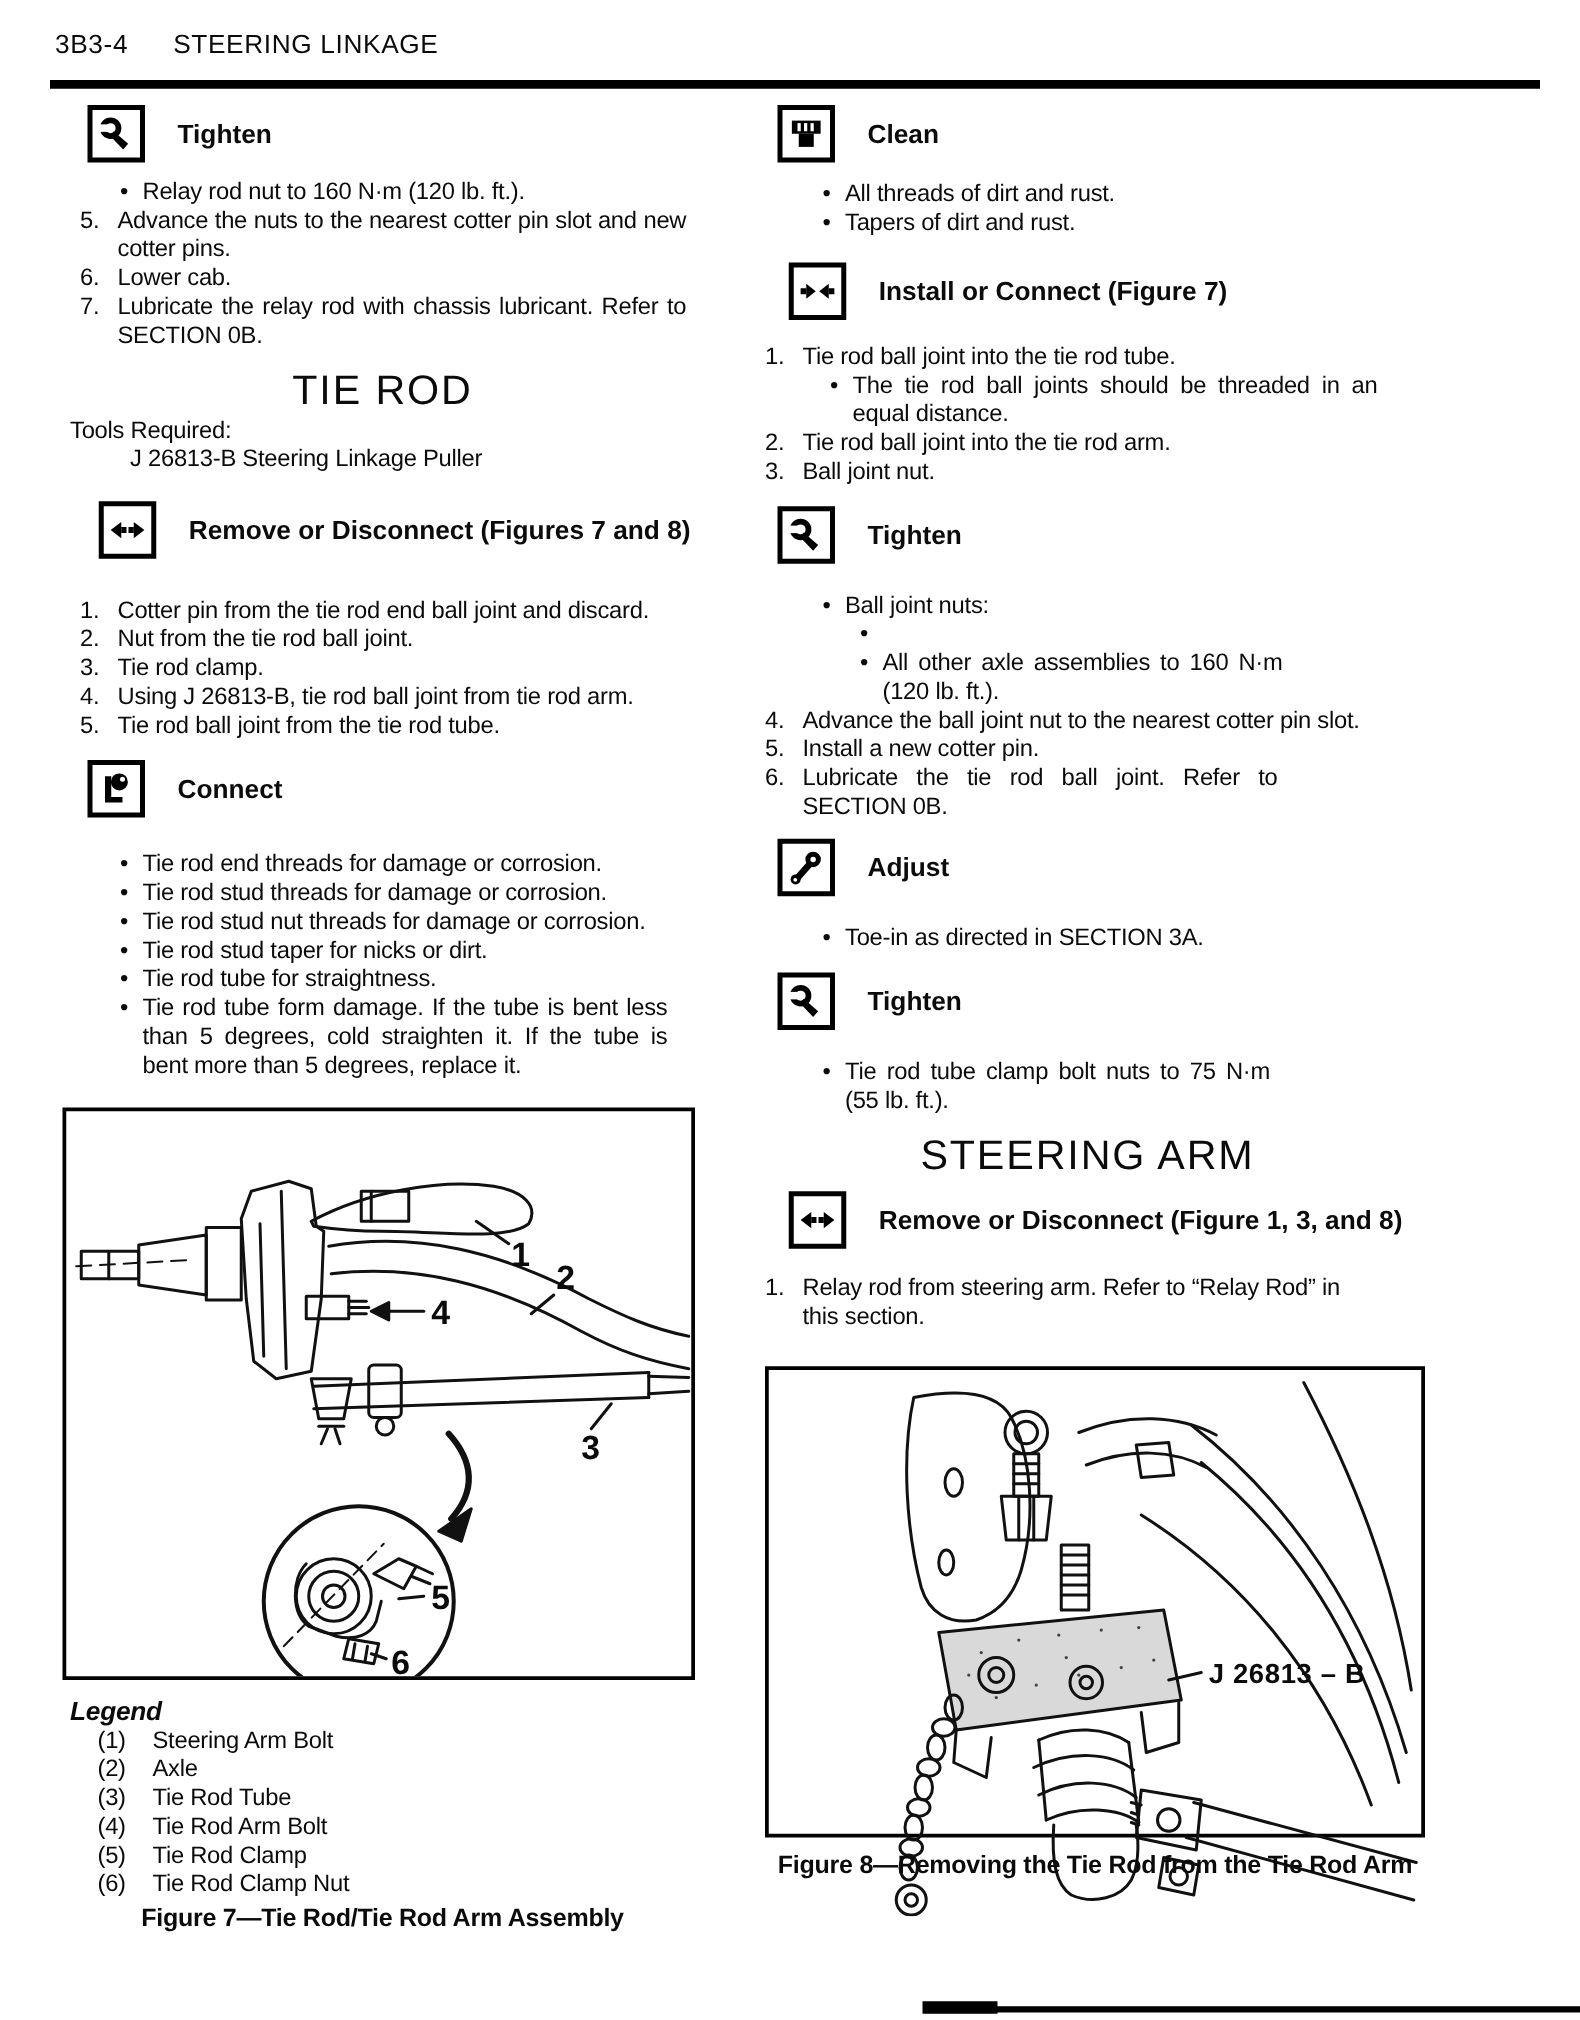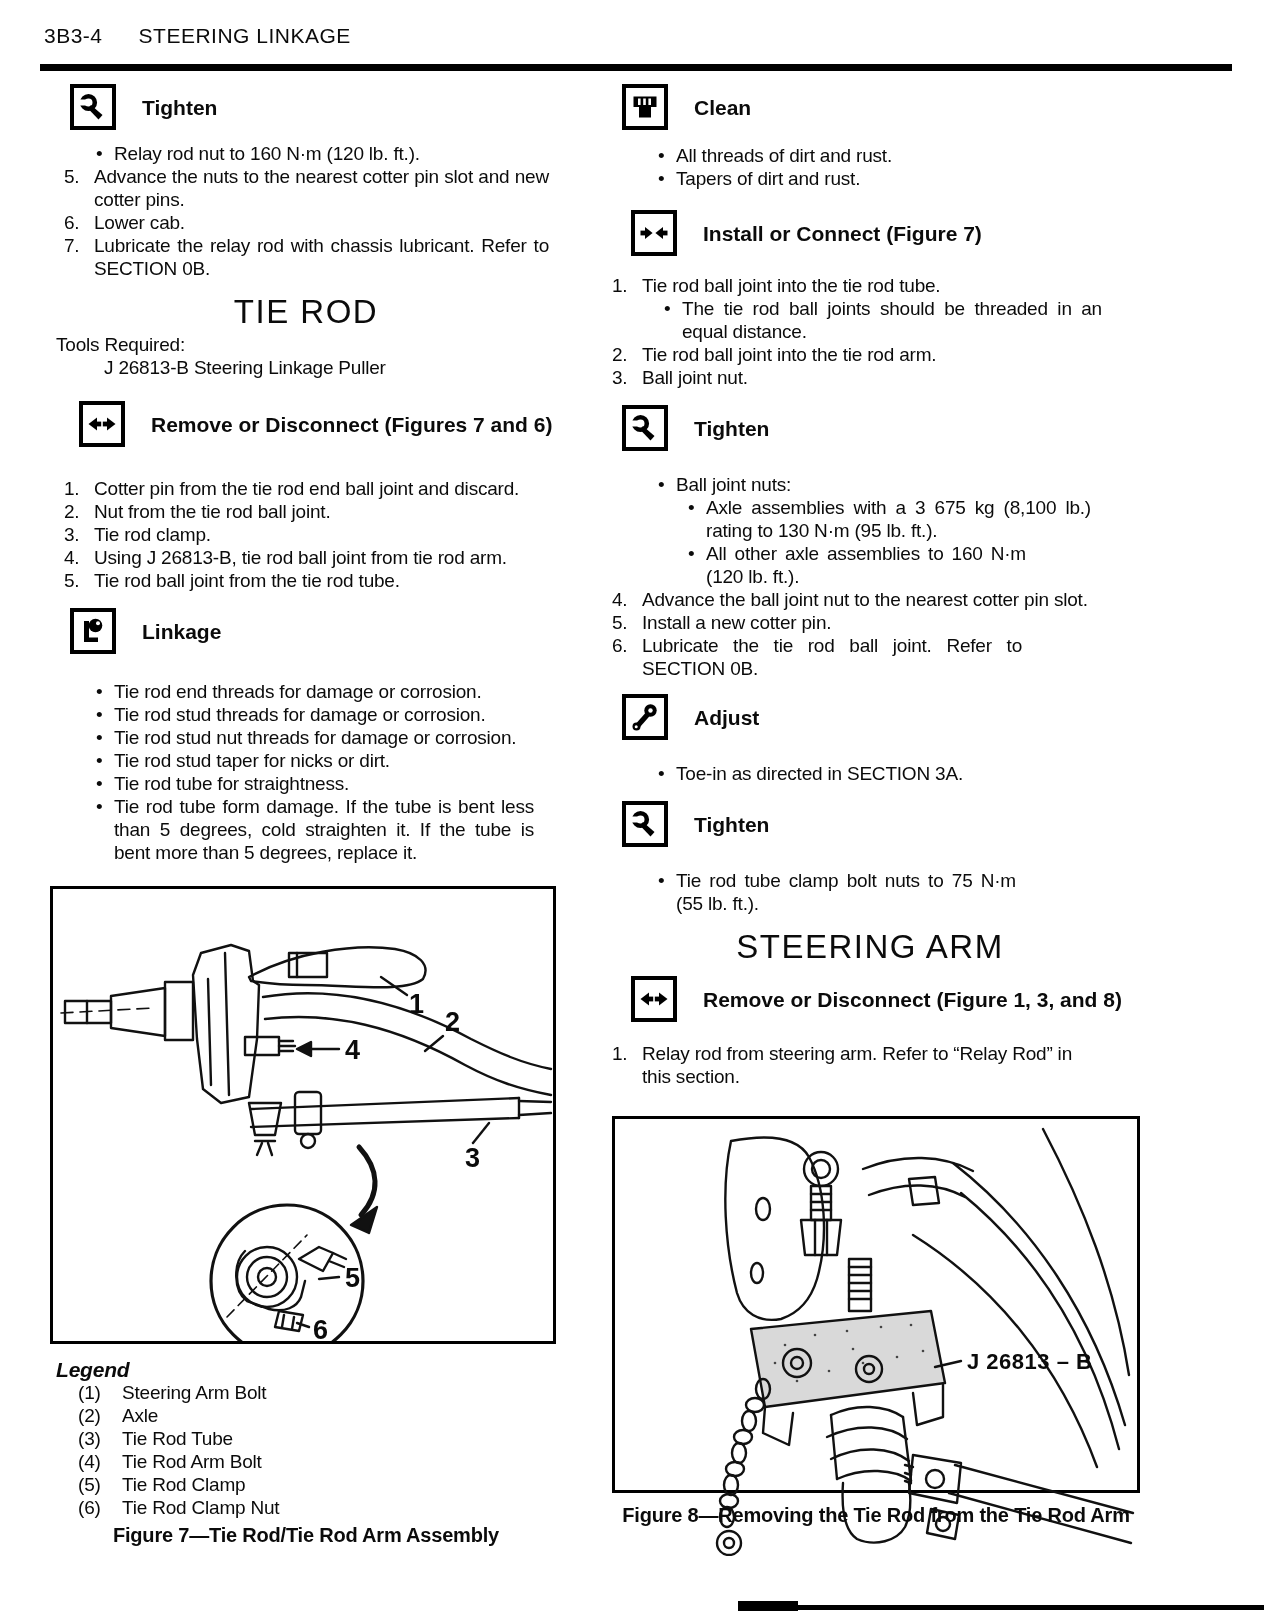--- a/index.html
+++ b/index.html
@@ -112,21 +112,21 @@
 
     <div class="icon-row" style="margin-top:20px;">
       <span class="icon-box">
         <svg width="30" height="30" viewBox="0 0 30 30" fill="#000">
           <polygon points="1.5,15 10,8.5 10,21.5"></polygon>
             <rect x="10" y="12.6" width="4.2" height="4.8"></rect>
           <polygon points="28.5,15 20,8.5 20,21.5"></polygon>
             <rect x="15.8" y="12.6" width="4.2" height="4.8"></rect>
         </svg>
       </span>
-      <span class="icon-label">Remove or Disconnect (Figures 7 and 6)</span>
+      <span class="icon-label">Remove or Disconnect (Figures 7 and 8)</span>
     </div>
 
     <div class="nl" style="margin-top:28px;">
       <div class="row">
           <span class="n">1.</span>
           <span class="t w455">Cotter pin from the tie rod end ball joint and discard.</span>
         </div>
       <div class="row">
           <span class="n">2.</span>
           <span class="t w455">Nut from the tie rod ball joint.</span>
@@ -146,21 +146,21 @@
     </div>
 
     <div class="icon-row ind" style="margin-top:14px;">
       <span class="icon-box">
         <svg width="30" height="30" viewBox="0 0 30 30">
           <path d="M6 5 L11 5 L11 21.5 L20 21.5 L20 26 L6 26 Z" fill="#000"></path>
           <circle cx="17.5" cy="9.5" r="6.8" fill="#000"></circle>
           <circle cx="20" cy="7.3" r="2" fill="#fff"></circle>
         </svg>
       </span>
-      <span class="icon-label">Linkage</span>
+      <span class="icon-label">Connect</span>
     </div>
 
     <div class="bl" style="margin-top:24px;">
       <div class="row">
           <span class="m">•</span>
           <span class="t w420">Tie rod end threads for damage or corrosion.</span>
         </div>
       <div class="row">
           <span class="m">•</span>
           <span class="t w420">Tie rod stud threads for damage or corrosion.</span>
@@ -356,21 +356,20 @@
       <span class="icon-label">Tighten</span>
     </div>
 
     <div class="bl" style="margin-top:20px;">
       <div class="row l1">
           <span class="m">•</span>
           <span class="t w420">Ball joint nuts:</span>
         </div>
       <div class="row l3">
           <span class="m">•</span>
-          <span class="t w385">Axle assemblies with a 3 675 kg (8,100 lb.) rating to 130 N·m (95 lb. ft.).</span>
         </div>
       <div class="row l3">
           <span class="m">•</span>
           <span class="t w320">All other axle assemblies to 160 N·m (120 lb. ft.).</span>
         </div>
     </div>
     <div class="nl">
       <div class="row">
           <span class="n">4.</span>
           <span class="t w450">Advance the ball joint nut to the nearest cotter pin slot.</span>

